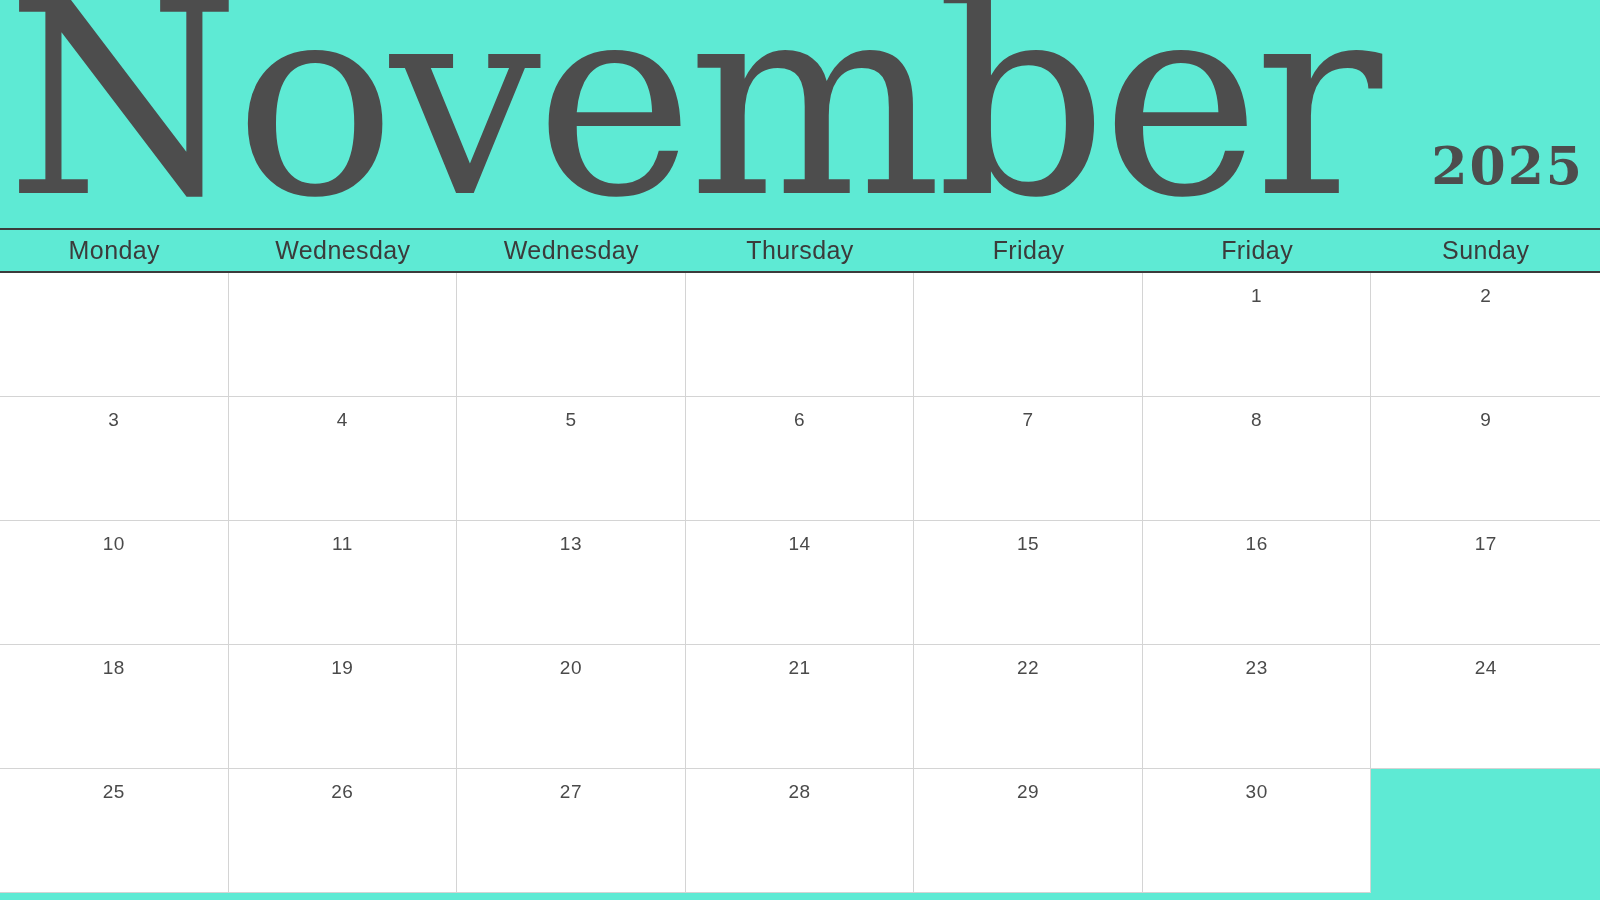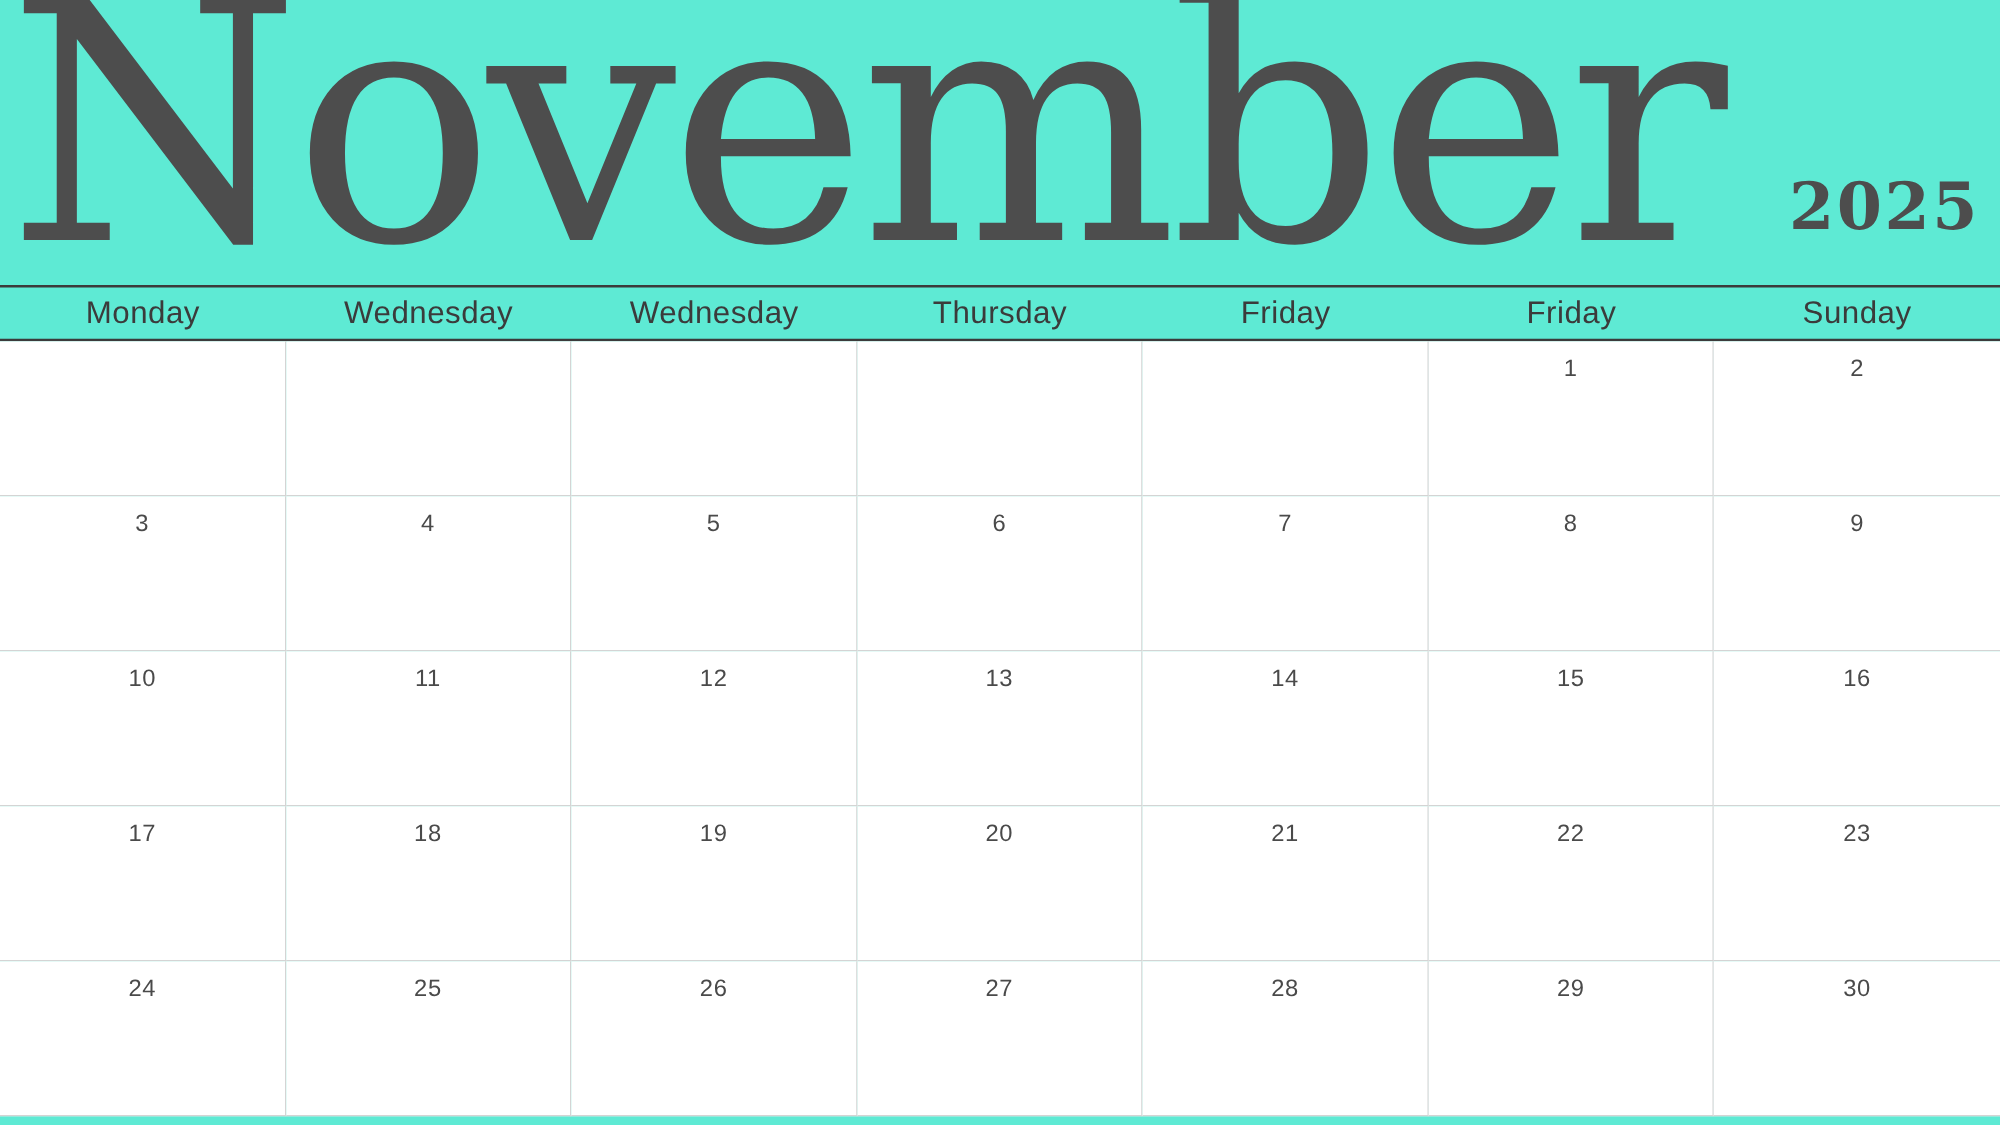--- a/index.html
+++ b/index.html
@@ -147,23 +147,20 @@
         <span class="day-num">9</span>
       </div>
 
     <div class="day-cell">
         <span class="day-num">10</span>
       </div>
     <div class="day-cell">
         <span class="day-num">11</span>
       </div>
     <div class="day-cell">
-        <span class="day-num">12</span>
-      </div>
-    <div class="day-cell">
         <span class="day-num">13</span>
       </div>
     <div class="day-cell">
         <span class="day-num">14</span>
       </div>
     <div class="day-cell">
         <span class="day-num">15</span>
       </div>
     <div class="day-cell">
         <span class="day-num">16</span>

